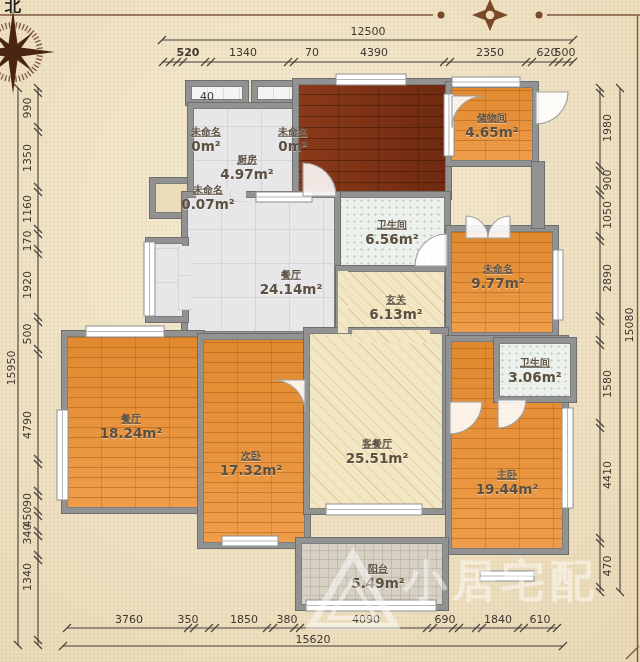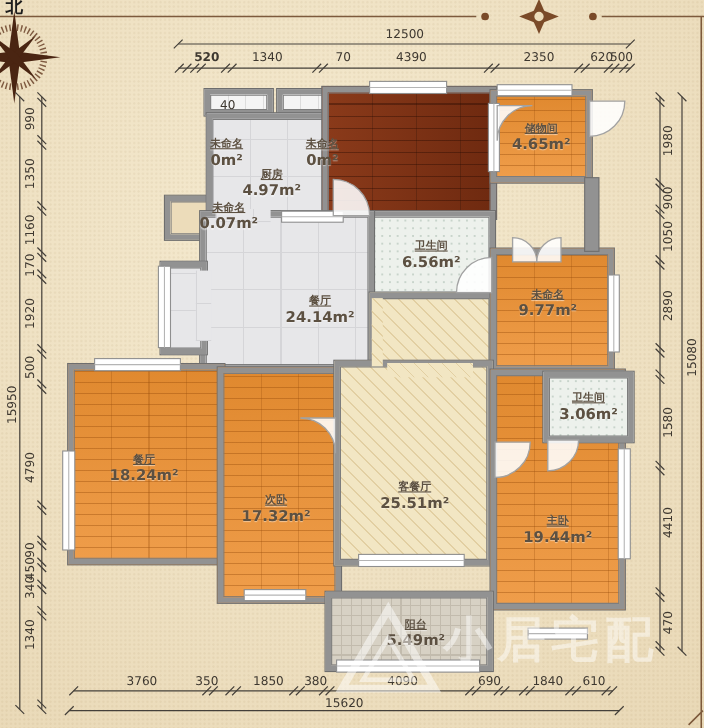--- a/index.html
+++ b/index.html
@@ -171,20 +171,24 @@
     <div class="rlabel" style="left: 392px; top: 233px;">
       <span class="nm">卫生间</span>
       <span class="ar">6.56m²</span>
     </div>
     <div class="room f-tileg" id="room-dining" style="left: 182px; top: 192px; width: 158px; height: 145px;"></div>
     <div class="rlabel" style="left: 291px; top: 283px;">
       <span class="nm">餐厅</span>
       <span class="ar">24.14m²</span>
     </div>
     <div class="room f-hatch" id="room-foyer" style="left: 336px; top: 266px; width: 114px; height: 78px;"></div>
+    <div class="rlabel" style="left: 396px; top: 308px;">
+      <span class="nm">玄关</span>
+      <span class="ar">6.13m²</span>
+    </div>
     <div class="room f-woodo" id="room-unnamed-right" style="left: 446px; top: 226px; width: 112px; height: 112px;"></div>
     <div class="rlabel" style="left: 498px; top: 277px;">
       <span class="nm">未命名</span>
       <span class="ar">9.77m²</span>
     </div>
     <div class="room f-tileb" id="room-bath-small" style="left: 494px; top: 338px; width: 82px; height: 64px;"></div>
     <div class="rlabel" style="left: 535px; top: 371px;">
       <span class="nm">卫生间</span>
       <span class="ar">3.06m²</span>
     </div>

